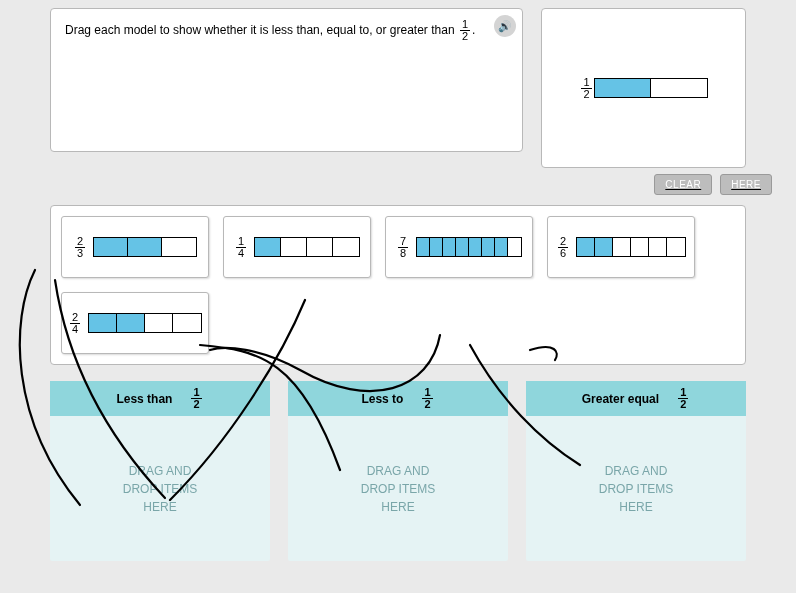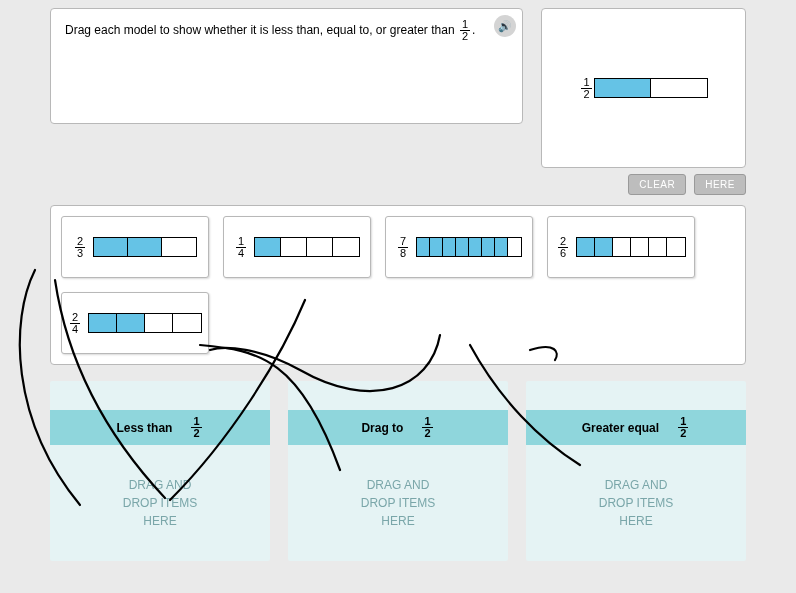--- a/index.html
+++ b/index.html
@@ -18,21 +18,21 @@
     gap: 18px;
     padding: 8px 50px 0 50px;
   }
   .card {
     background: #fff;
     border: 1px solid #b8b8b8;
     border-radius: 4px;
   }
   .instr {
     flex: 1;
-    height: 116px;
+    height: 144px;
     padding: 10px 14px;
     position: relative;
   }
   .modelref {
     width: 205px;
     height: 160px;
     display: flex;
     align-items: center;
     justify-content: center;
   }
@@ -45,21 +45,22 @@
     display: flex; align-items:center; justify-content:center;
     font-size: 11px;
     cursor: pointer;
   }
   .frac { display:inline-flex; flex-direction:column; align-items:center; line-height:1; margin:0 2px; vertical-align:middle; font-size:11px;}
   .frac .n { border-bottom:1px solid #000; padding:0 2px;}
   .frac .d { padding:0 2px;}
 
   .btnrow { 
     display:flex; justify-content:flex-end; gap:8px;
-    padding:6px 50px 0 50px;
+    padding:6px 24px 0 50px;
+    text-decoration:underline;
   }
   .btn {
     background:#bdbdbd; color:#fff;
     border:1px solid #9a9a9a; border-radius:3px;
     padding:4px 10px;
     font-size:10px;
     letter-spacing:0.5px;
     cursor: pointer;
   }
 
@@ -102,21 +103,21 @@
     border-radius:2px;
     min-height:180px;
     display:flex; flex-direction:column;
   }
   .zonehdr {
     background:#8fd6dc;
     padding:6px 0;
     text-align:center;
     font-weight:bold;
     font-size:12px;
-    display:flex; justify-content:center; align-items:center; gap:17px;margin-top:29px;
+    display:flex; justify-content:center; align-items:center; gap:17px;
   }
   .zonebody {
     flex:1;
     display:flex; align-items:center; justify-content:center;
     text-align:center;
     font-size:12px;
     color:#7aa6a9;
     line-height:1.5;
     white-space:pre-line;
   }
@@ -234,21 +235,21 @@
           <span class="n">1</span>
           <span class="d">2</span>
         </span>
       </div>
       <div class="zonebody">DRAG AND
 DROP ITEMS
 HERE</div>
     </div>
     <div class="zone">
       <div class="zonehdr">
-        <span>Drag to</span> 
+        <span>Less to</span> 
         <span class="frac">
           <span class="n">1</span>
           <span class="d">2</span>
         </span>
       </div>
       <div class="zonebody">DRAG AND
 DROP ITEMS
 HERE</div>
     </div>
     <div class="zone">

